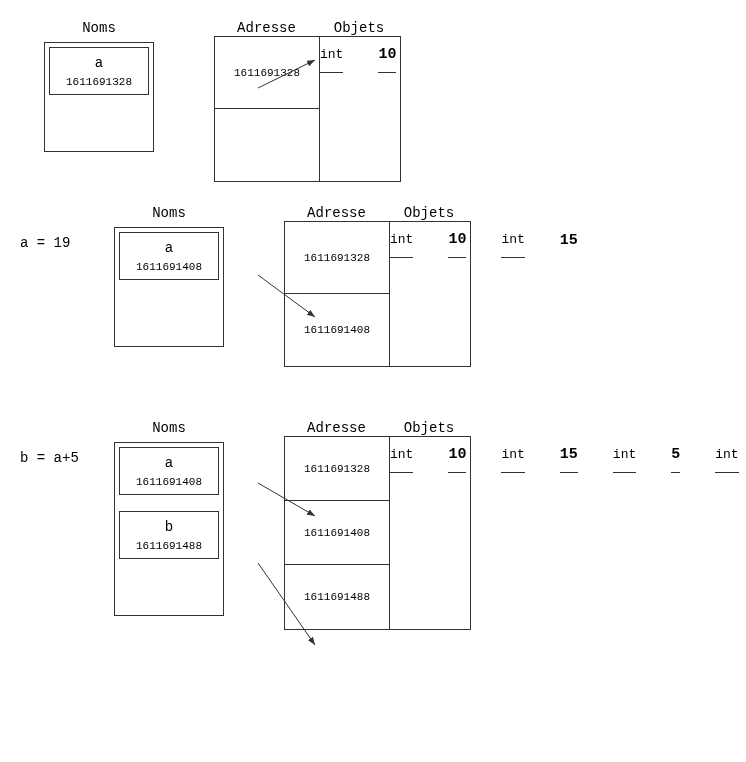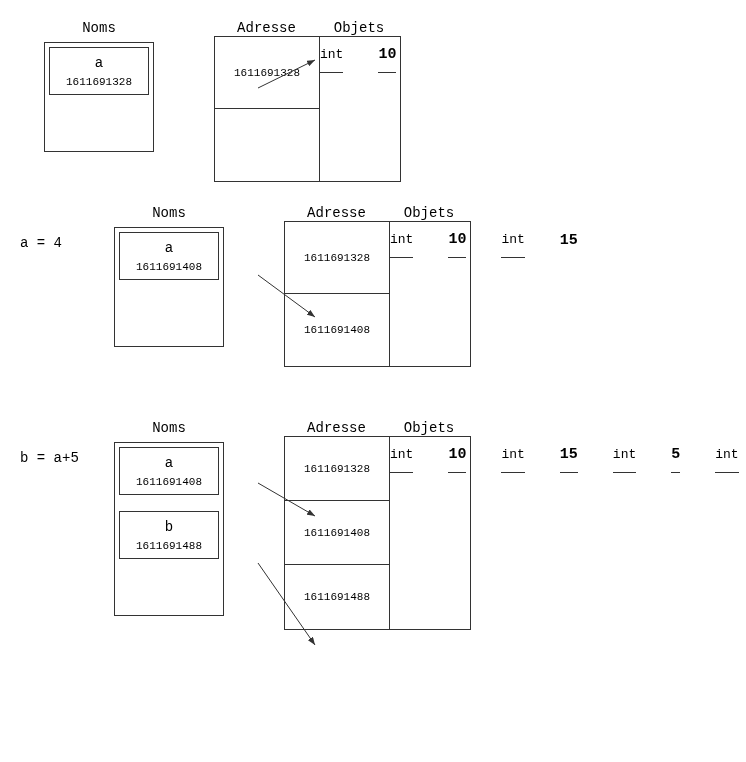--- a/index.html
+++ b/index.html
@@ -163,21 +163,21 @@
     <line x1="238" y1="68" x2="295" y2="40" stroke="#333" stroke-width="1" marker-end="url(#arrowhead1)"></line>
     <defs>
       <marker id="arrowhead1" markerWidth="8" markerHeight="6" refX="8" refY="3" orient="auto">
         <polygon points="0 0, 8 3, 0 6" fill="#333"></polygon>
       </marker>
     </defs>
   </svg>
 </div>
 
 <div class="diagram-section" style="position:relative; height: 185px;">
-  <div class="label">a = 4</div>
+  <div class="label">a = 19</div>
 
   <div class="noms-area">
     <div class="noms-title">Noms</div>
     <div class="noms-box">
       <div class="var-cell">
         <div class="var-name">a</div>
         <div class="var-addr">1611691408</div>
       </div>
       <div style="height:60px;"></div>
     </div>

